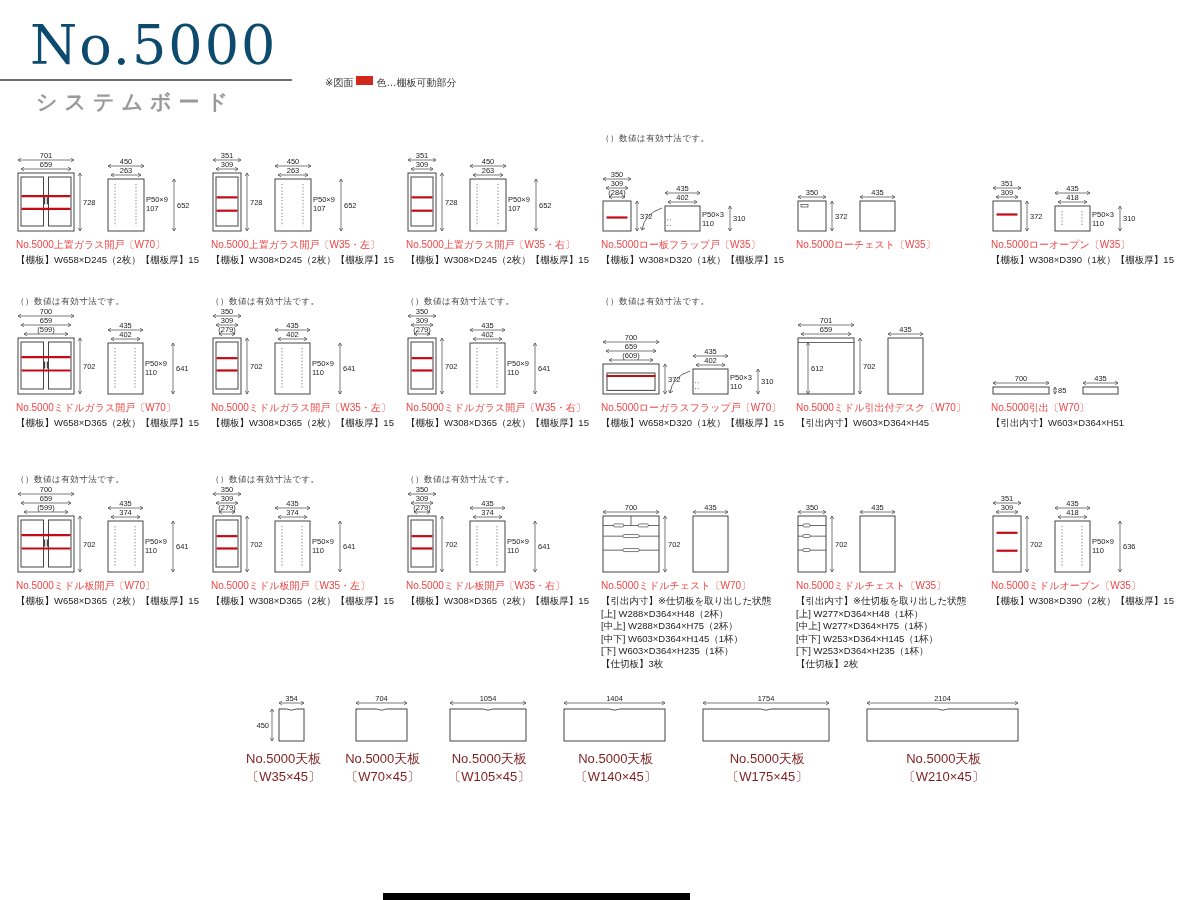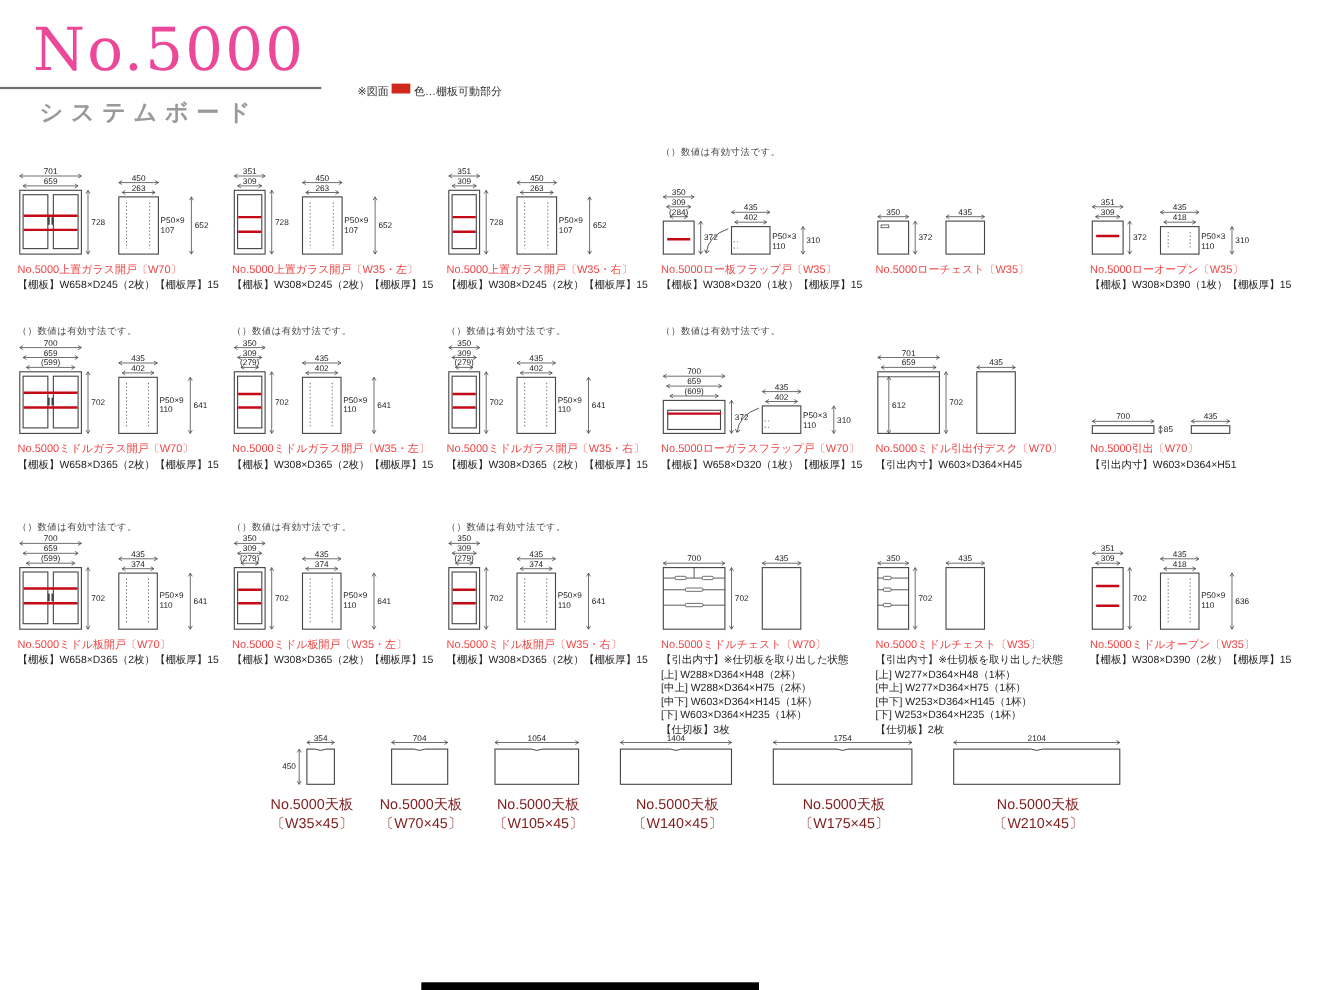--- a/index.html
+++ b/index.html
@@ -1,32 +1,32 @@
 <!DOCTYPE html>
 <html><head>
 <meta charset="utf-8">
 <style>
   html,body{margin:0;padding:0;}
   body{width:1200px;height:900px;position:relative;background:#fff;overflow:hidden;
        font-family:"Liberation Sans","DejaVu Sans",sans-serif;color:#222;}
   .header{position:absolute;left:0;top:0;width:1200px;height:125px;}
   .title{position:absolute;left:30px;top:14px;font-family:"DejaVu Serif","Liberation Serif",serif;
-         font-size:54px;color:#ec4899;letter-spacing:2px;}
+         font-size:54px;color:#0c4a6e;letter-spacing:2px;}
   .title-rule{position:absolute;left:0;top:79px;width:292px;height:2px;background:#6e6e6e;}
   .subtitle{position:absolute;left:36px;top:88px;font-size:21px;font-weight:bold;color:#9a9a9a;letter-spacing:7px;}
   .legend{position:absolute;left:325px;top:76px;font-size:10px;color:#333;display:flex;align-items:flex-start;gap:3px;}
   .legend .swatch{display:inline-block;width:17px;height:9px;}
   .prow{position:absolute;left:0;width:1200px;display:flex;gap:3px;padding-left:16px;box-sizing:border-box;}
   #row1{top:133px;} #row2{top:296px;} #row3{top:474px;}
   .cell{width:192px;flex:0 0 192px;}
   .note{font-size:8.5px;color:#444;height:11px;letter-spacing:0.5px;}
   .cell svg{display:block;margin-top:-3px;}
   .pname{font-size:10px;color:#ef4444;margin-top:3px;white-space:nowrap;}
   .pspec{font-size:9.5px;color:#222;line-height:1.32;margin-top:2px;}
-  #boards{position:absolute;left:246px;top:668px;display:flex;gap:24px;align-items:flex-end;}
+  #boards{position:absolute;left:246px;top:696px;display:flex;gap:24px;align-items:flex-end;}
   .bcell{display:flex;flex-direction:column;align-items:center;}
   .bname{font-size:13px;color:#7f1d1d;text-align:center;line-height:1.35;margin-top:4px;white-space:nowrap;}
   .footer-bar{position:absolute;left:383px;top:893px;width:307px;height:7px;background:#000;}
   svg text{fill:#222;font-size:7.5px;font-family:"Liberation Sans","DejaVu Sans",sans-serif;}
 </style>
 </head>
 <body>
 
 <div class="header">
   <div class="title">No.5000</div>

